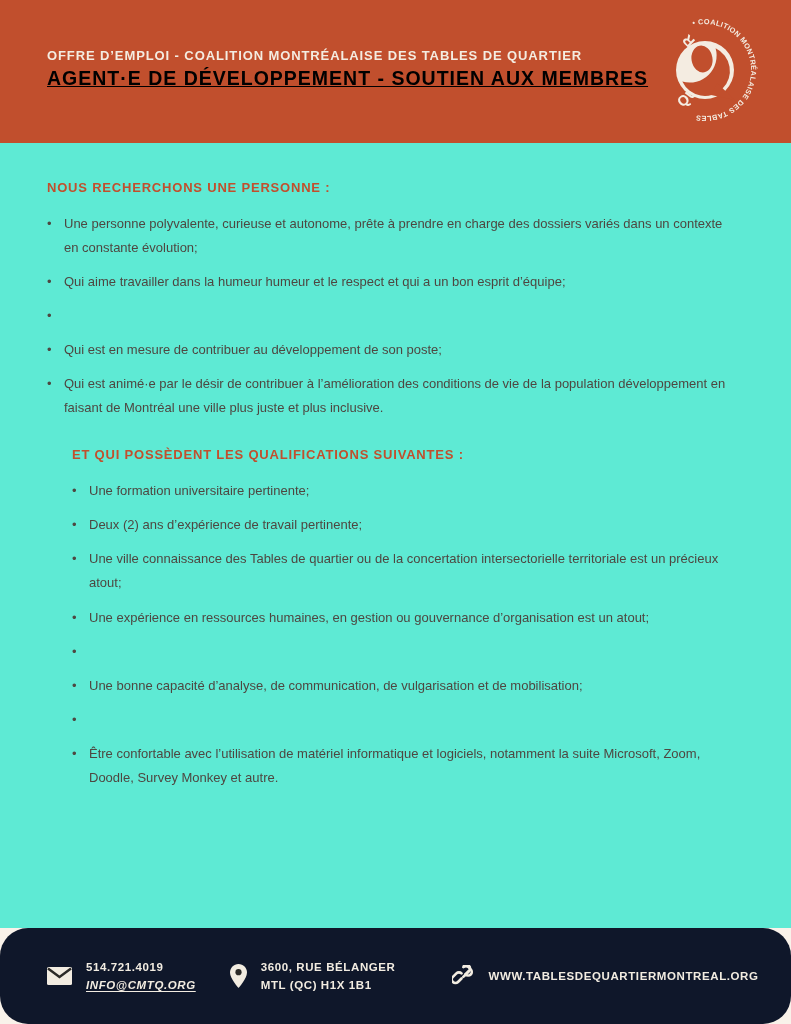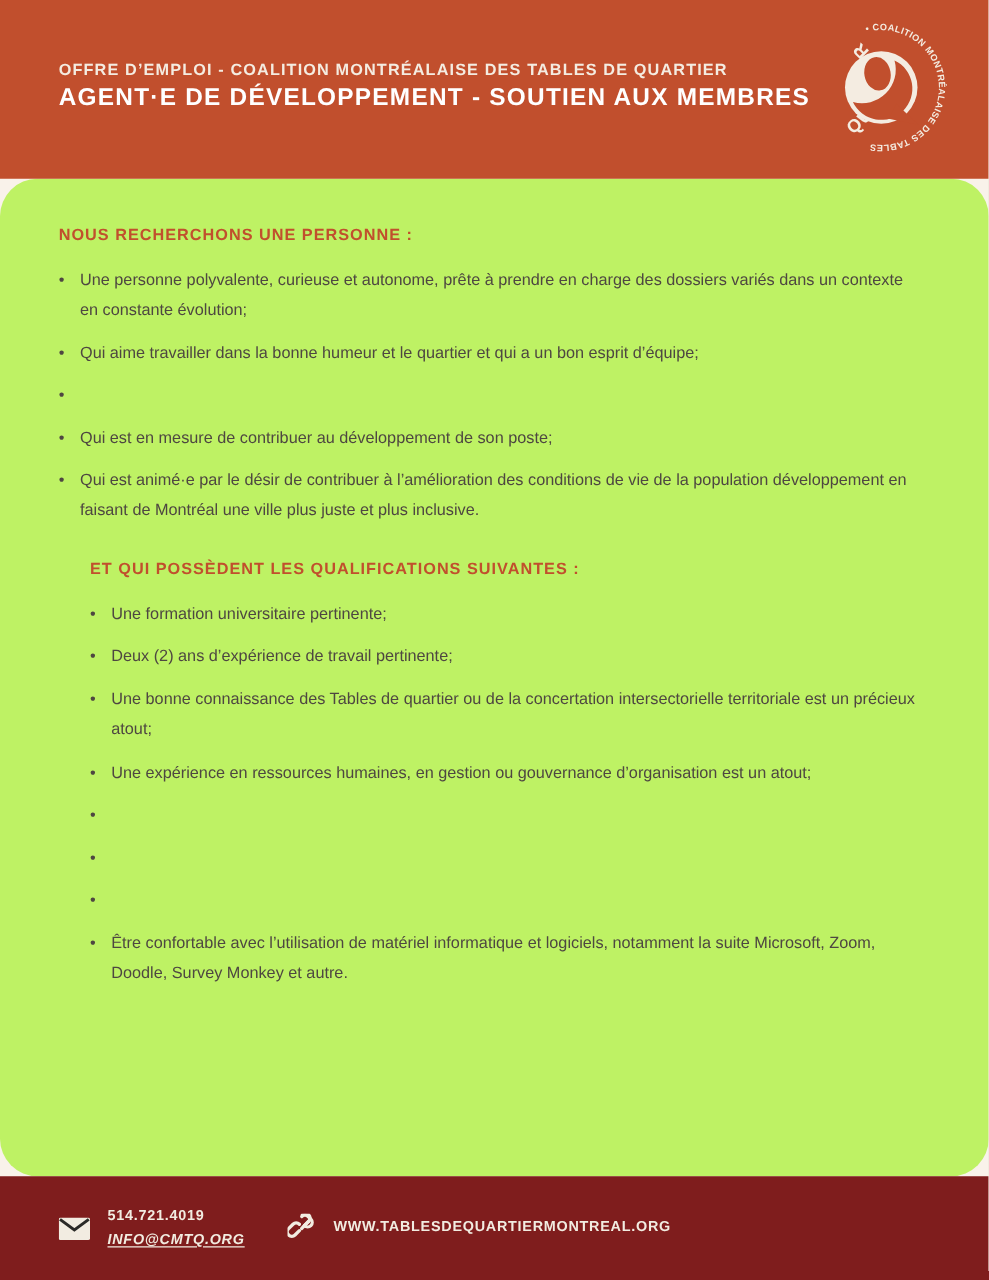--- a/index.html
+++ b/index.html
@@ -17,48 +17,49 @@
     flex:none; height:143px; background:#C14F2D;
     position:relative;
     display:flex; flex-direction:column; justify-content:center;
     padding:0 170px 6px 47px;
   }
   .header-line1 {
     color:#F4ECE1; font-size:13px; font-weight:bold;
     letter-spacing:0.9px; margin-bottom:4px; white-space:nowrap;
   }
   .header-line2 {
-    color:#ffffff; font-size:19.5px; font-weight:bold;
-    letter-spacing:1.0px; white-space:nowrap;
+    color:#000000; font-size:19.5px; font-weight:bold;
+    letter-spacing:1.0px; white-space:nowrap;text-decoration:underline;
   }
   .logo { position:absolute; top:10px; right:26px; width:120px; height:120px; }
   .logo svg { display:block; width:100%; height:100%; }
   .ring-small { font-family:"Liberation Sans", sans-serif; font-size:7.3px; font-weight:bold; letter-spacing:0.35px; fill:#F4ECE1; }
   .ring-big   { font-family:"Liberation Sans", sans-serif; font-size:14.5px; font-weight:bold; letter-spacing:1.6px; fill:#F4ECE1; }
 
   
-  .main { flex:1; background:#bef264; padding:37px 52px 0 47px;border-radius:30px; }
+  .main { flex:1; background:#5eead4; padding:37px 52px 0 47px; }
   .section-heading {
     margin:0 0 17px 0;
     color:#C14F2D; font-size:13px; font-weight:bold; letter-spacing:0.8px;
   }
   .section--second { margin-top:27px;margin-left:25px; }
   .item {
     display:flex; align-items:flex-start;
     color:#4E4741; font-size:13px; line-height:1.85;
     margin-bottom:10px;
   }
   .bullet-dot { flex:none; width:17px; color:#4E4741; }
 
   
   .footer {
-    flex:none; height:83px; background:#7f1d1d;
+    flex:none; height:96px; background:#0f172a;
     display:flex; align-items:center;
     padding:0 20px 0 47px;
     color:#F2ECE1;
+    border-radius:28px;
   }
   .f-block { display:flex; align-items:center; }
   .f-block--contact { margin-right:34px; min-width:141px; }
   .f-block--address { margin-right:56px; min-width:130px; }
   .f-icon { flex:none; margin-right:14px; display:flex; align-items:center; }
   .f-text { font-size:11.5px; font-weight:bold; letter-spacing:0.6px; line-height:1.6; white-space:nowrap; }
   .f-link { text-decoration:underline; text-underline-offset:2px; cursor:pointer;font-style:italic; }
 </style>
 </head>
 <body>
@@ -95,21 +96,21 @@
 
     <section class="section">
       <h2 class="section-heading">NOUS RECHERCHONS UNE PERSONNE :</h2>
 
       <div class="item">
         <span class="bullet-dot">•</span>
         <span class="item-text">Une personne polyvalente, curieuse et autonome, prête à prendre en charge des dossiers variés dans un contexte en constante évolution;</span>
       </div>
       <div class="item">
         <span class="bullet-dot">•</span>
-        <span class="item-text">Qui aime travailler dans la bonne humeur et le quartier et qui a un bon esprit d’équipe;</span>
+        <span class="item-text">Qui aime travailler dans la humeur humeur et le respect et qui a un bon esprit d’équipe;</span>
       </div>
       <div class="item">
         <span class="bullet-dot">•</span>
       </div>
       <div class="item">
         <span class="bullet-dot">•</span>
         <span class="item-text">Qui est en mesure de contribuer au développement de son poste;</span>
       </div>
       <div class="item">
         <span class="bullet-dot">•</span>
@@ -123,31 +124,32 @@
       <div class="item">
         <span class="bullet-dot">•</span>
         <span class="item-text">Une formation universitaire pertinente;</span>
       </div>
       <div class="item">
         <span class="bullet-dot">•</span>
         <span class="item-text">Deux (2) ans d’expérience de travail pertinente;</span>
       </div>
       <div class="item">
         <span class="bullet-dot">•</span>
-        <span class="item-text">Une bonne connaissance des Tables de quartier ou de la concertation intersectorielle territoriale est un précieux atout;</span>
+        <span class="item-text">Une ville connaissance des Tables de quartier ou de la concertation intersectorielle territoriale est un précieux atout;</span>
       </div>
       <div class="item">
         <span class="bullet-dot">•</span>
         <span class="item-text">Une expérience en ressources humaines, en gestion ou gouvernance d’organisation est un atout;</span>
       </div>
       <div class="item">
         <span class="bullet-dot">•</span>
       </div>
       <div class="item">
         <span class="bullet-dot">•</span>
+        <span class="item-text">Une bonne capacité d’analyse, de communication, de vulgarisation et de mobilisation;</span>
       </div>
       <div class="item">
         <span class="bullet-dot">•</span>
       </div>
       <div class="item">
         <span class="bullet-dot">•</span>
         <span class="item-text">Être confortable avec l’utilisation de matériel informatique et logiciels, notamment la suite Microsoft, Zoom, Doodle, Survey Monkey et autre.</span>
       </div>
     </section>
 
@@ -161,20 +163,32 @@
           <rect x="0" y="0" width="25" height="18" rx="1.5" fill="#F2ECE1"></rect>
           <path d="M1,1.5 L12.5,10 L24,1.5" fill="none" stroke="#2B2A27" stroke-width="2.4"></path>
         </svg>
       </span>
       <div class="f-text">
         <div>514.721.4019</div>
         <div class="f-link">INFO@CMTQ.ORG</div>
       </div>
     </div>
 
+    <div class="f-block f-block--address">
+      <span class="f-icon">
+        <svg width="17" height="24" viewBox="0 0 17 24">
+          <path d="M8.5,0 C3.8,0 0,3.8 0,8.5 C0,14.5 8.5,24 8.5,24 C8.5,24 17,14.5 17,8.5 C17,3.8 13.2,0 8.5,0 Z" fill="#F2ECE1"></path>
+          <circle cx="8.5" cy="8.2" r="3.1" fill="#2B2A27"></circle>
+        </svg>
+      </span>
+      <div class="f-text">
+        <div>3600, RUE BÉLANGER</div>
+        <div>MTL (QC) H1X 1B1</div>
+      </div>
+    </div>
 
     <div class="f-block">
       <span class="f-icon">
         <svg width="23" height="23" viewBox="0 0 23 23">
           <g fill="none" stroke="#F2ECE1" stroke-width="2.6" stroke-linecap="round">
             <path d="M9.5,13.5 L6,17 a3.6,3.6 0 0 1 -5.1,-5.1 L4.4,8.4 a3.6,3.6 0 0 1 5.1,0"></path>
             <path d="M13.5,9.5 L17,6 a3.6,3.6 0 0 0 -5.1,-5.1"></path>
             <path d="M13.5,9.5 L17,6"></path>
             <path d="M18.6,14.6 a3.6,3.6 0 0 1 -5.1,0 M11.9,1 a3.6,3.6 0 0 1 5.1,0 L20.6,4.6 a3.6,3.6 0 0 1 -0.1,5.2 L17,13.3" transform="translate(1,7) rotate(0)" opacity="0"></path>
             <path d="M13.6,9.4 a3.6,3.6 0 0 1 5.1,0 l2.2,2.2 a3.6,3.6 0 0 1 -5.1,5.1 l-2.3,2.3" transform="translate(-2.2,-7.2)"></path>

